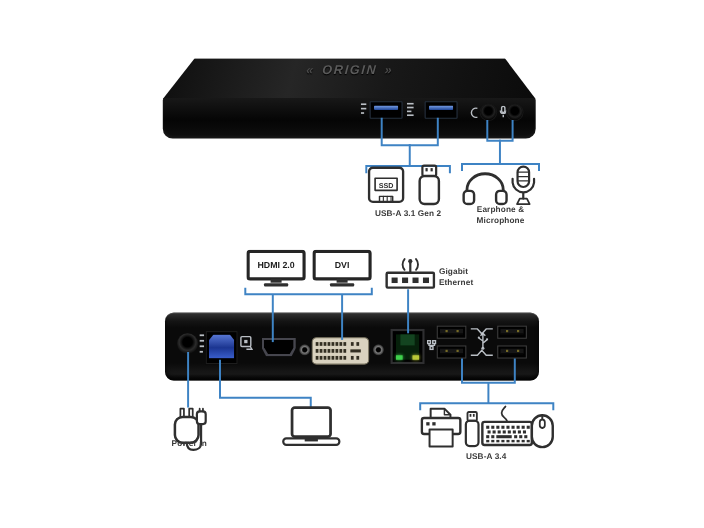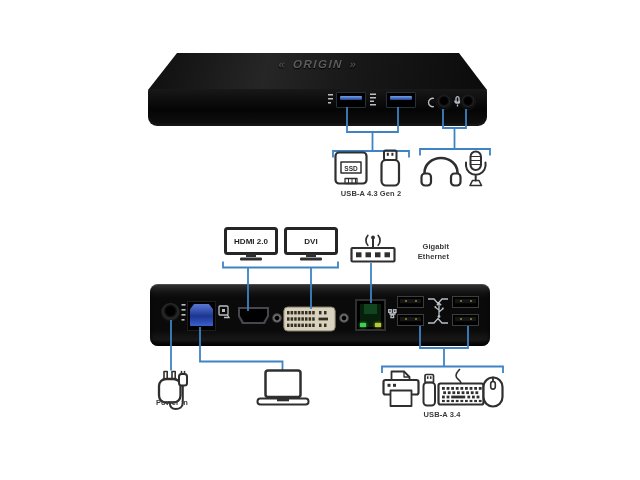--- a/index.html
+++ b/index.html
@@ -8,21 +8,21 @@
   .abs{position:absolute;}
   
   .ic{fill:none;stroke:var(--icon_outline);stroke-linecap:round;stroke-linejoin:round;}
   .icf{fill:var(--icon_outline);stroke:none;}
   .icw{fill:#ffffff;stroke:var(--icon_outline);stroke-linecap:round;stroke-linejoin:round;}
   .white-mark{stroke:#ccd2d8;fill:none;stroke-width:1.3;opacity:.9;}
   .white-fill{fill:#ccd2d8;stroke:none;opacity:.9;}
   
   .lbl{position:absolute;font-size:7.5px;font-weight:700;color:var(--label_text);
        text-align:center;line-height:1.32;letter-spacing:.1px;}
-  .lbl.left{text-align:right;}
+  .lbl.left{text-align:left;}
   .mon-text{font-size:8px;font-weight:700;fill:#1e1e1e;text-anchor:middle;font-family:"Liberation Sans",sans-serif;}
   .mon-frame{fill:#ffffff;stroke:#252525;stroke-width:3;}
   .ssd-t{font-size:6.5px;font-weight:700;fill:#2e2e2e;text-anchor:middle;font-family:"Liberation Sans",sans-serif;}
   
   .overlay{position:absolute;left:0;top:0;pointer-events:none;}
   .line{fill:none;stroke:var(--callout_line);stroke-width:1.8;}
   
   .dock-front{position:absolute;}
   .dock-top-face{position:absolute;left:0;top:0;width:339px;height:37px;
     clip-path:polygon(29px 0,311px 0,339px 37px,0 37px);
@@ -229,34 +229,38 @@
     <text x="17" y="19.6" class="ssd-t">SSD</text>
     <rect x="11" y="27.5" width="12" height="5" class="ic" stroke-width="1.3"></rect>
     <path d="M14.5 27.5 v5 M18 27.5 v5 M21.5 27.5 v5" class="ic" stroke-width="1"></path>
   </svg>
   <svg class="abs" style="left:377px;top:149px" width="26" height="39" viewBox="0 0 26 39">
     <rect x="7" y="1.5" width="12.5" height="9.5" rx="1.5" class="ic" stroke-width="2"></rect>
     <rect x="9.8" y="3.8" width="2" height="3" class="icf"></rect>
     <rect x="14.4" y="3.8" width="2" height="3" class="icf"></rect>
     <rect x="4.5" y="11" width="17.5" height="25.5" rx="4.5" class="ic" stroke-width="2.2"></rect>
   </svg>
-  <div class="lbl" style="left:306px;top:189px;width:130px">USB-A 4.3 Gen 2</div>
+  <div class="lbl" style="left:306px;top:189px;width:130px">USB-A 3.1 Gen 2</div>
 
   <svg class="abs" style="left:420px;top:154px" width="42" height="33" viewBox="0 0 42 33">
     <path d="M4.5 25 v-6.5 a16.5 14.5 0 0 1 33 0 V25" class="ic" stroke-width="2.6"></path>
     <rect x="1.5" y="19.5" width="9.5" height="12" rx="3.5" class="icw" stroke-width="2.2"></rect>
     <rect x="31" y="19.5" width="9.5" height="12" rx="3.5" class="icw" stroke-width="2.2"></rect>
   </svg>
   <svg class="abs" style="left:462px;top:150px" width="27" height="38" viewBox="0 0 27 38">
     <rect x="8.5" y="1.5" width="10.5" height="18.5" rx="5.2" class="ic" stroke-width="2"></rect>
     <path d="M8.5 6.5 h10.5 M8.5 10.5 h10.5 M8.5 14.5 h10.5" class="ic" stroke-width="1.2"></path>
     <path d="M4 12.5 v3.5 a9.8 9.8 0 0 0 19.5 0 v-3.5" class="ic" stroke-width="2"></path>
     <path d="M13.7 26 v4.5" class="ic" stroke-width="2"></path>
     <path d="M8 35.5 l2.5 -5 h6.5 l2.5 5 z" class="ic" stroke-width="1.6"></path>
   </svg>
+  <div class="lbl" style="left:413px;top:186px;width:84px">
+    <span style="display:block">Earphone &amp;</span>
+    <span style="display:block">Microphone</span>
+  </div>
 
   <svg class="abs" style="left:224px;top:227px" width="54" height="36" viewBox="0 0 54 36">
     <rect x="1.5" y="1.5" width="51" height="25" rx="2" class="mon-frame"></rect>
     <text x="27" y="17" class="mon-text">HDMI 2.0</text>
     <rect x="22" y="26.5" width="10" height="3.5" class="icf"></rect>
     <rect x="16" y="30.5" width="22" height="3" rx="1" class="icf"></rect>
   </svg>
   <svg class="abs" style="left:284px;top:227px" width="54" height="36" viewBox="0 0 54 36">
     <rect x="1.5" y="1.5" width="51" height="25" rx="2" class="mon-frame"></rect>
     <text x="27" y="17" class="mon-text">DVI</text>

